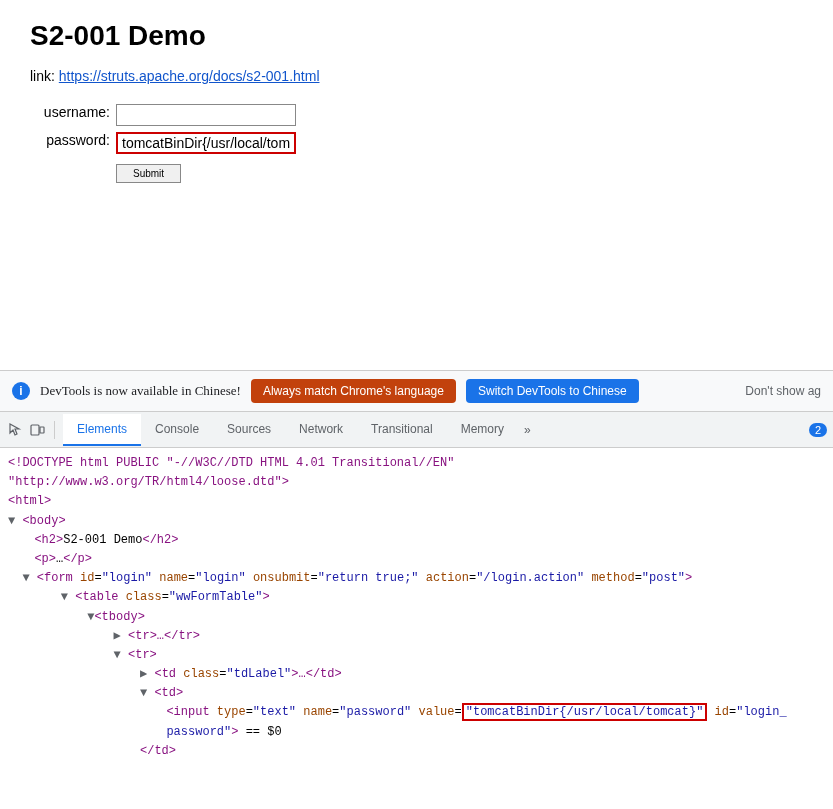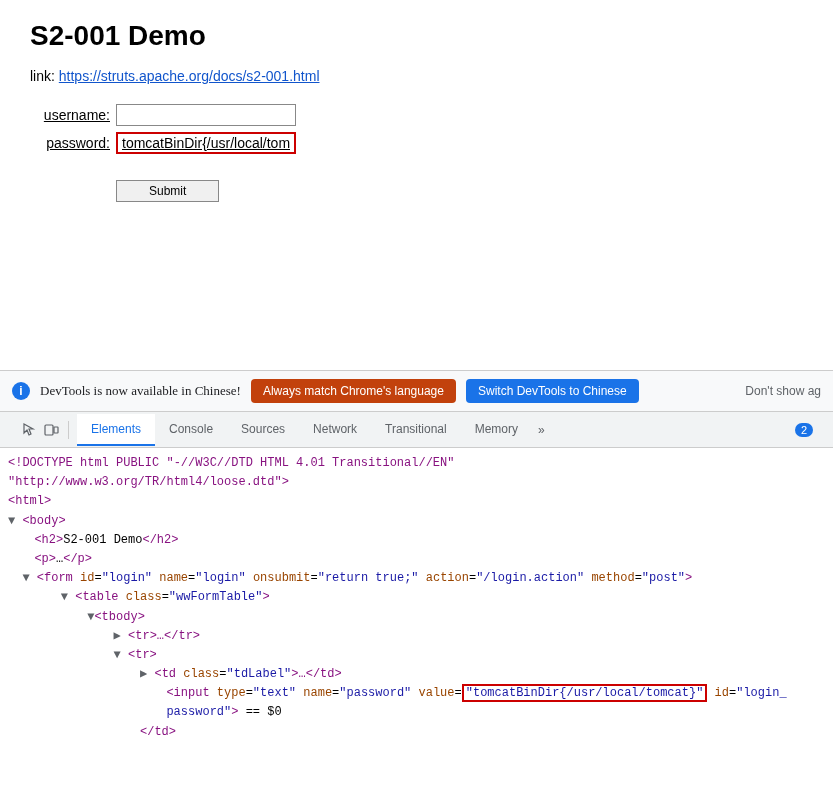--- a/index.html
+++ b/index.html
@@ -29,23 +29,22 @@
     .link-line a {
       color: #1155CC;
     }
 
     .form-section {
       margin-top: 10px;
     }
 
     .form-row {
       display: flex;
-      align-items: center;
+      align-items: flex-start;
       margin-bottom: 6px;
-      text-decoration: underline;
     }
 
     .form-label {
       width: 80px;
       text-align: right;
       margin-right: 6px;
       font-size: 14px;
     }
 
     .form-input {
@@ -55,23 +54,23 @@
       width: 180px;
       height: 22px;
     }
 
     .form-input.highlighted {
       border: 2px solid #cc0000;
     }
 
     .submit-btn {
       margin-left: 86px;
-      margin-top: 20px;
-      padding: 3px 32px;
-      font-size: 12px;
+      margin-top: 4px;
+      padding: 3px 16px;
+      font-size: 10px;
       border: 1px solid #888;
       background: #f0f0f0;
       cursor: pointer;
       font-family: Arial, sans-serif;
     }
 
     
     .devtools-notification {
       background: #1a73e8;
       background: #f1f3f4;
@@ -143,21 +142,21 @@
       background: #fff;
       border-top: 1px solid #ccc;
     }
 
     
     .devtools-tabs {
       display: flex;
       align-items: center;
       border-bottom: 1px solid #ccc;
       background: #f1f3f4;
-      padding: 0 20px;
+      padding: 0 6px;
       height: 36px;
     }
 
     .devtools-toolbar-icons {
       display: flex;
       align-items: center;
       gap: 4px;
       margin-right: 8px;
       padding-right: 8px;
       border-right: 1px solid #ccc;
@@ -314,17 +313,18 @@
     <div class="code-line"><span class="tag">&lt;html&gt;</span></div>
     <div class="code-line"><span style="color:#5f6368">▼</span> <span class="tag">&lt;body&gt;</span></div>
     <div class="code-line indent1">&nbsp;&nbsp;<span class="tag">&lt;h2&gt;</span><span class="text">S2-001 Demo</span><span class="tag">&lt;/h2&gt;</span></div>
     <div class="code-line indent1">&nbsp;&nbsp;<span class="tag">&lt;p&gt;</span><span class="text">…</span><span class="tag">&lt;/p&gt;</span></div>
     <div class="code-line">&nbsp;&nbsp;<span style="color:#5f6368">▼</span> <span class="tag">&lt;form</span> <span class="attr">id</span>=<span class="val">"login"</span> <span class="attr">name</span>=<span class="val">"login"</span> <span class="attr">onsubmit</span>=<span class="val">"return true;"</span> <span class="attr">action</span>=<span class="val">"/login.action"</span> <span class="attr">method</span>=<span class="val">"post"</span><span class="tag">&gt;</span></div>
     <div class="code-line indent2">&nbsp;&nbsp;&nbsp;&nbsp;<span style="color:#5f6368">▼</span> <span class="tag">&lt;table</span> <span class="attr">class</span>=<span class="val">"wwFormTable"</span><span class="tag">&gt;</span></div>
     <div class="code-line indent3">&nbsp;&nbsp;&nbsp;&nbsp;&nbsp;&nbsp;<span style="color:#5f6368">▼</span><span class="tag">&lt;tbody&gt;</span></div>
     <div class="code-line indent4">&nbsp;&nbsp;&nbsp;&nbsp;&nbsp;&nbsp;&nbsp;&nbsp;<span style="color:#5f6368">▶</span> <span class="tag">&lt;tr&gt;…&lt;/tr&gt;</span></div>
     <div class="code-line indent4">&nbsp;&nbsp;&nbsp;&nbsp;&nbsp;&nbsp;&nbsp;&nbsp;<span style="color:#5f6368">▼</span> <span class="tag">&lt;tr&gt;</span></div>
     <div class="code-line indent5">&nbsp;&nbsp;&nbsp;&nbsp;&nbsp;&nbsp;&nbsp;&nbsp;&nbsp;&nbsp;<span style="color:#5f6368">▶</span> <span class="tag">&lt;td</span> <span class="attr">class</span>=<span class="val">"tdLabel"</span><span class="tag">&gt;…&lt;/td&gt;</span></div>
+    <div class="code-line indent5">&nbsp;&nbsp;&nbsp;&nbsp;&nbsp;&nbsp;&nbsp;&nbsp;&nbsp;&nbsp;<span style="color:#5f6368">▼</span> <span class="tag">&lt;td&gt;</span></div>
     <div class="code-line indent6">&nbsp;&nbsp;&nbsp;&nbsp;&nbsp;&nbsp;&nbsp;&nbsp;&nbsp;&nbsp;&nbsp;&nbsp;<span class="tag">&lt;input</span> <span class="attr">type</span>=<span class="val">"text"</span> <span class="attr">name</span>=<span class="val">"password"</span> <span class="attr">value</span>=<span class="highlighted-val">"tomcatBinDir{/usr/local/tomcat}"</span> <span class="attr">id</span>=<span class="val">"login_</span></div>
     <div class="code-line indent6">&nbsp;&nbsp;&nbsp;&nbsp;&nbsp;&nbsp;&nbsp;&nbsp;&nbsp;&nbsp;&nbsp;&nbsp;<span class="val">password"</span><span class="tag">&gt;</span> <span style="color:#000">== $0</span></div>
     <div class="code-line indent5">&nbsp;&nbsp;&nbsp;&nbsp;&nbsp;&nbsp;&nbsp;&nbsp;&nbsp;&nbsp;<span class="tag">&lt;/td&gt;</span></div>
   </div>
 </div>
 
 </body></html>

